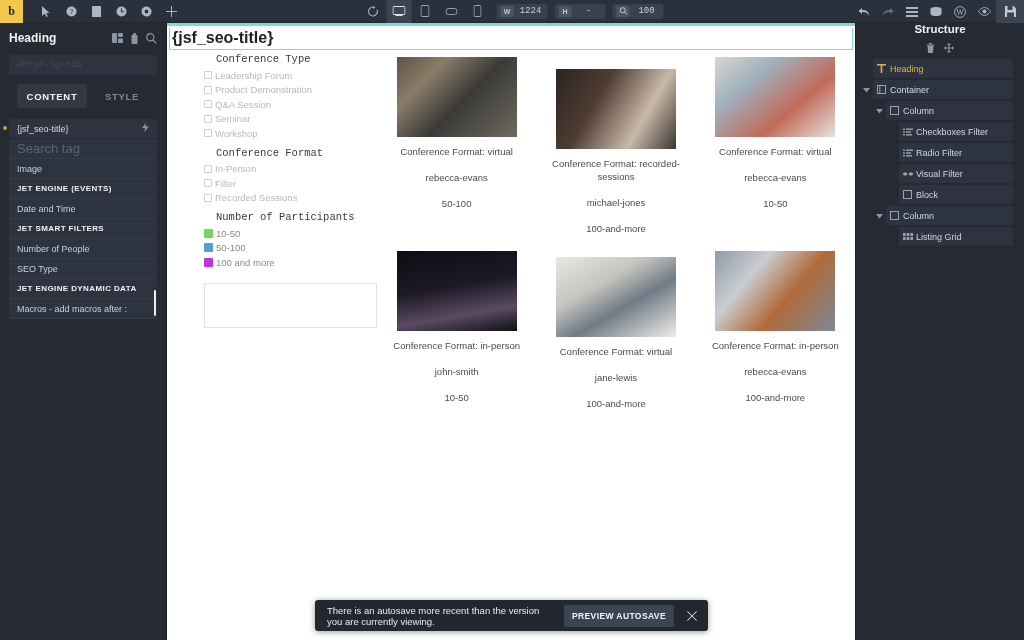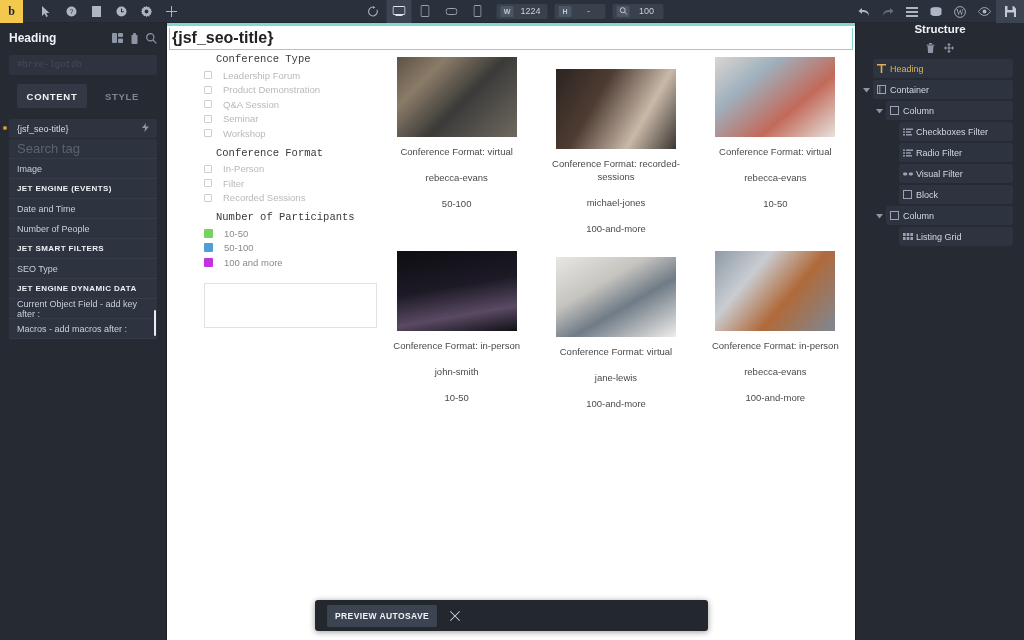--- a/index.html
+++ b/index.html
@@ -43,21 +43,21 @@
     display: flex; align-items: center; height: 15px; background: #3a4插;
     background: #39414d; border-radius: 2px; margin-left: 6px;
     padding: 0 4px; gap: 4px;
   }
   .field-pill .fl {
     background: #4b5563; color: #c2c9d4; font-size: 7px; font-weight: bold;
     width: 13px; height: 11px; display: flex; align-items: center;
     justify-content: center; border-radius: 1px;
   }
   .field-pill .fv {
-    color: #c8cfd9; font-size: 9px; min-width: 26px; text-align: center;
+    color: #c8cfd9; font-size: 9px; min-width: 26px; text-align: center; font-family: Liberation Mono, monospace;
   }
   .tb-right {
     position: absolute; right: 0; top: 0; height: 23px;
     display: flex; align-items: center;
   }
   .tb-right .tb-icon { width: 24px; }
   .save-btn {
     width: 28px; height: 23px; background: #3b4450; display: flex;
     align-items: center; justify-content: center; color: #c3cad5;
     cursor: pointer;
@@ -147,21 +147,21 @@
     font-family: "Liberation Sans", sans-serif;
   }
 
   .content-row { display: flex; padding: 0 0 0 0; }
   .col-filters { width: 210px; flex: 0 0 210px; padding: 3px 0 0 37px; }
   .f-title {
     font-size: 10.5px; color: #3a3a3a; margin: 0 0 3px 12px;
     font-family: Liberation Mono, monospace;
   }
   .f-row {
-    display: flex; align-items: center; gap: 11px; height: 14.5px;
+    display: flex; align-items: center; gap: 3px; height: 14.5px;
   }
   .f-box {
     width: 8px; height: 8px; border: 1px solid #cfcfcf; border-radius: 1px;
     background: #fff; flex: 0 0 auto;
   }
   .f-sw { width: 9px; height: 9px; border-radius: 1px; flex: 0 0 auto; }
   .f-lab { font-size: 9.5px; color: #b9b9b9; }
   .f-lab.dark { color: #8a8a8a; }
   .f-gap { height: 6px; }
   .f-block {
@@ -415,25 +415,24 @@
           </svg>
       </span>
     </div>
 
     <div class="dd">
       <div class="dd-search">Search tag</div>
       <div id="dd-list">
           <div class="dd-item">Image</div>
           <div class="dd-item group">JET ENGINE (EVENTS)</div>
           <div class="dd-item">Date and Time</div>
+          <div class="dd-item group">JET SMART FILTERS</div>
           <div class="dd-item">Number of People</div>
-          <div class="dd-item group">JET SMART FILTERS</div>
           <div class="dd-item">SEO Type</div>
           <div class="dd-item group">JET ENGINE DYNAMIC DATA</div>
-          <div class="dd-item">Current Object Field - add key after :</div>
           <div class="dd-item">Macros - add macros after :</div>
         </div>
       <div class="dd-scroll"></div>
     </div>
   </div>
 
   <div class="canvas">
     <div class="canvas-topline"></div>
 
     <div class="heading-wrap">
@@ -719,20 +718,21 @@
                 </svg>
               </span>
               <span class="tlabel">Listing Grid</span>
             </div>
           </div>
         </div>
       </div>
   </div>
 
   <div class="notice">
+    <div class="notice-text">There is an autosave more recent than the version you are currently viewing.</div>
     <button class="notice-btn">PREVIEW AUTOSAVE</button>
     <div class="notice-close">
       <svg width="10" height="10" viewBox="0 0 10 10">
           <path d="M0.6 0 L5 4.4 L9.4 0 L10 0.6 L5.6 5 L10 9.4 L9.4 10 L5 5.6 L0.6 10 L0 9.4 L4.4 5 L0 0.6 Z" fill="currentColor"></path>
         </svg>
     </div>
   </div>
 
 </div>
 

